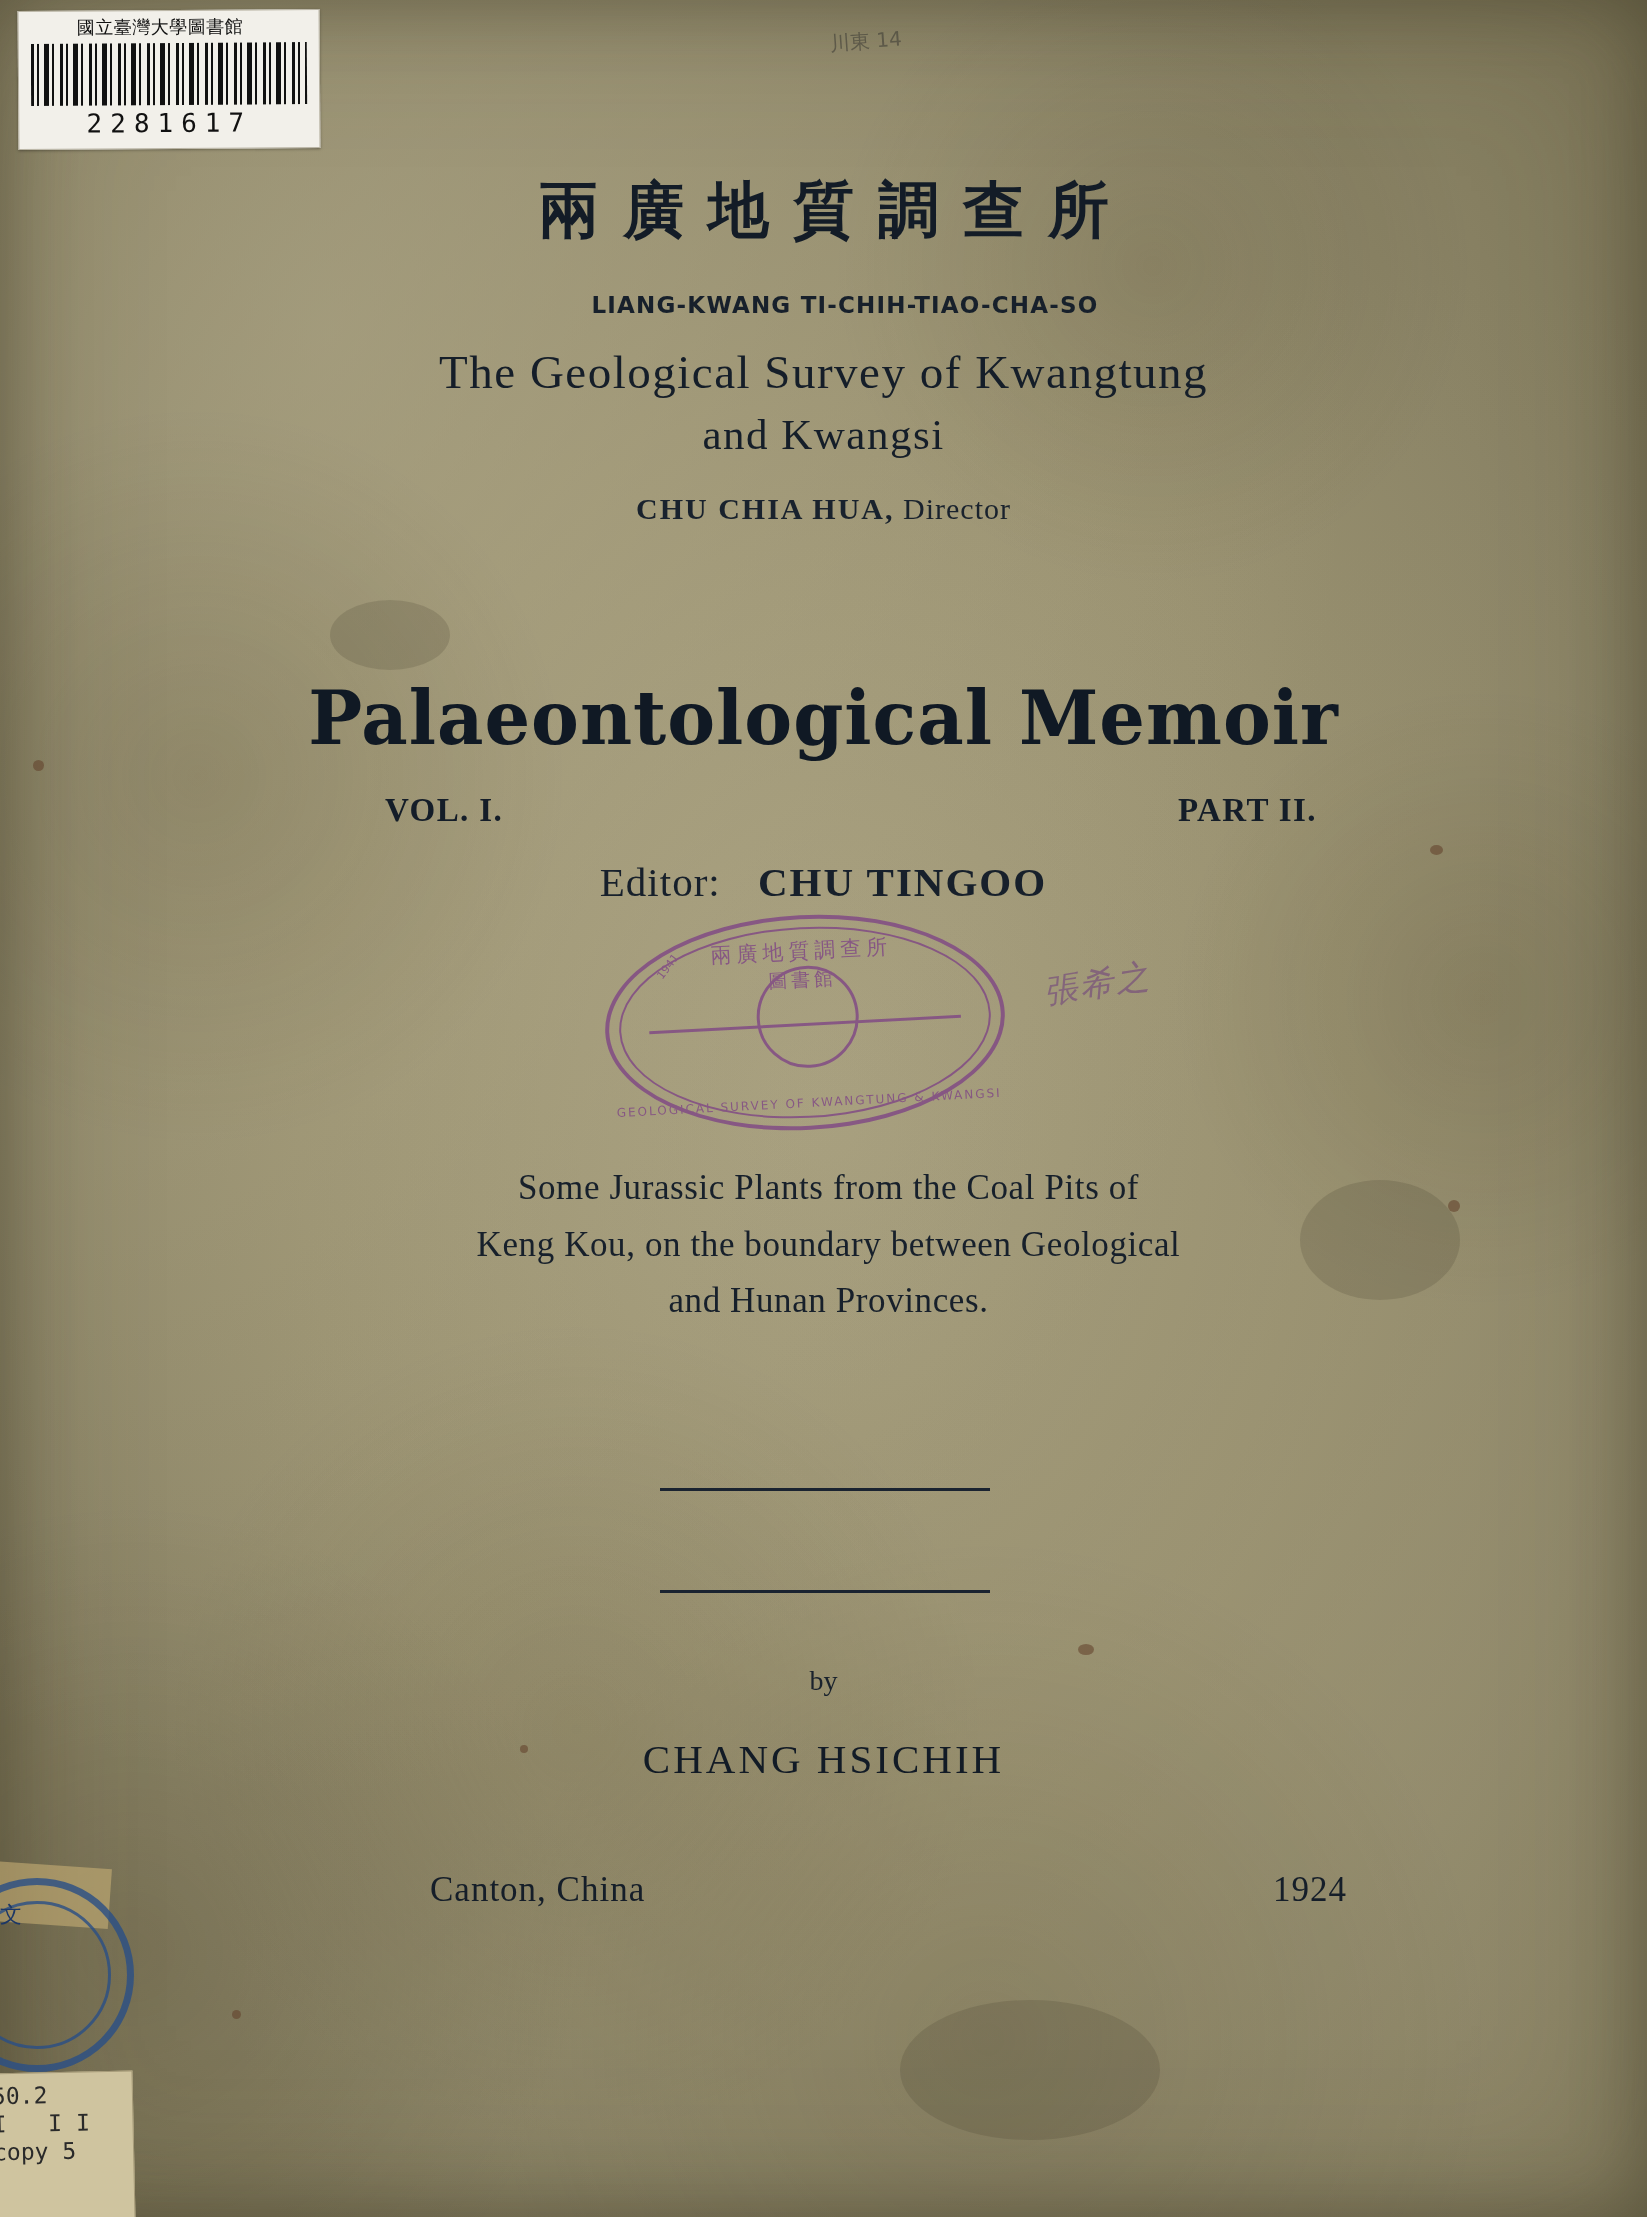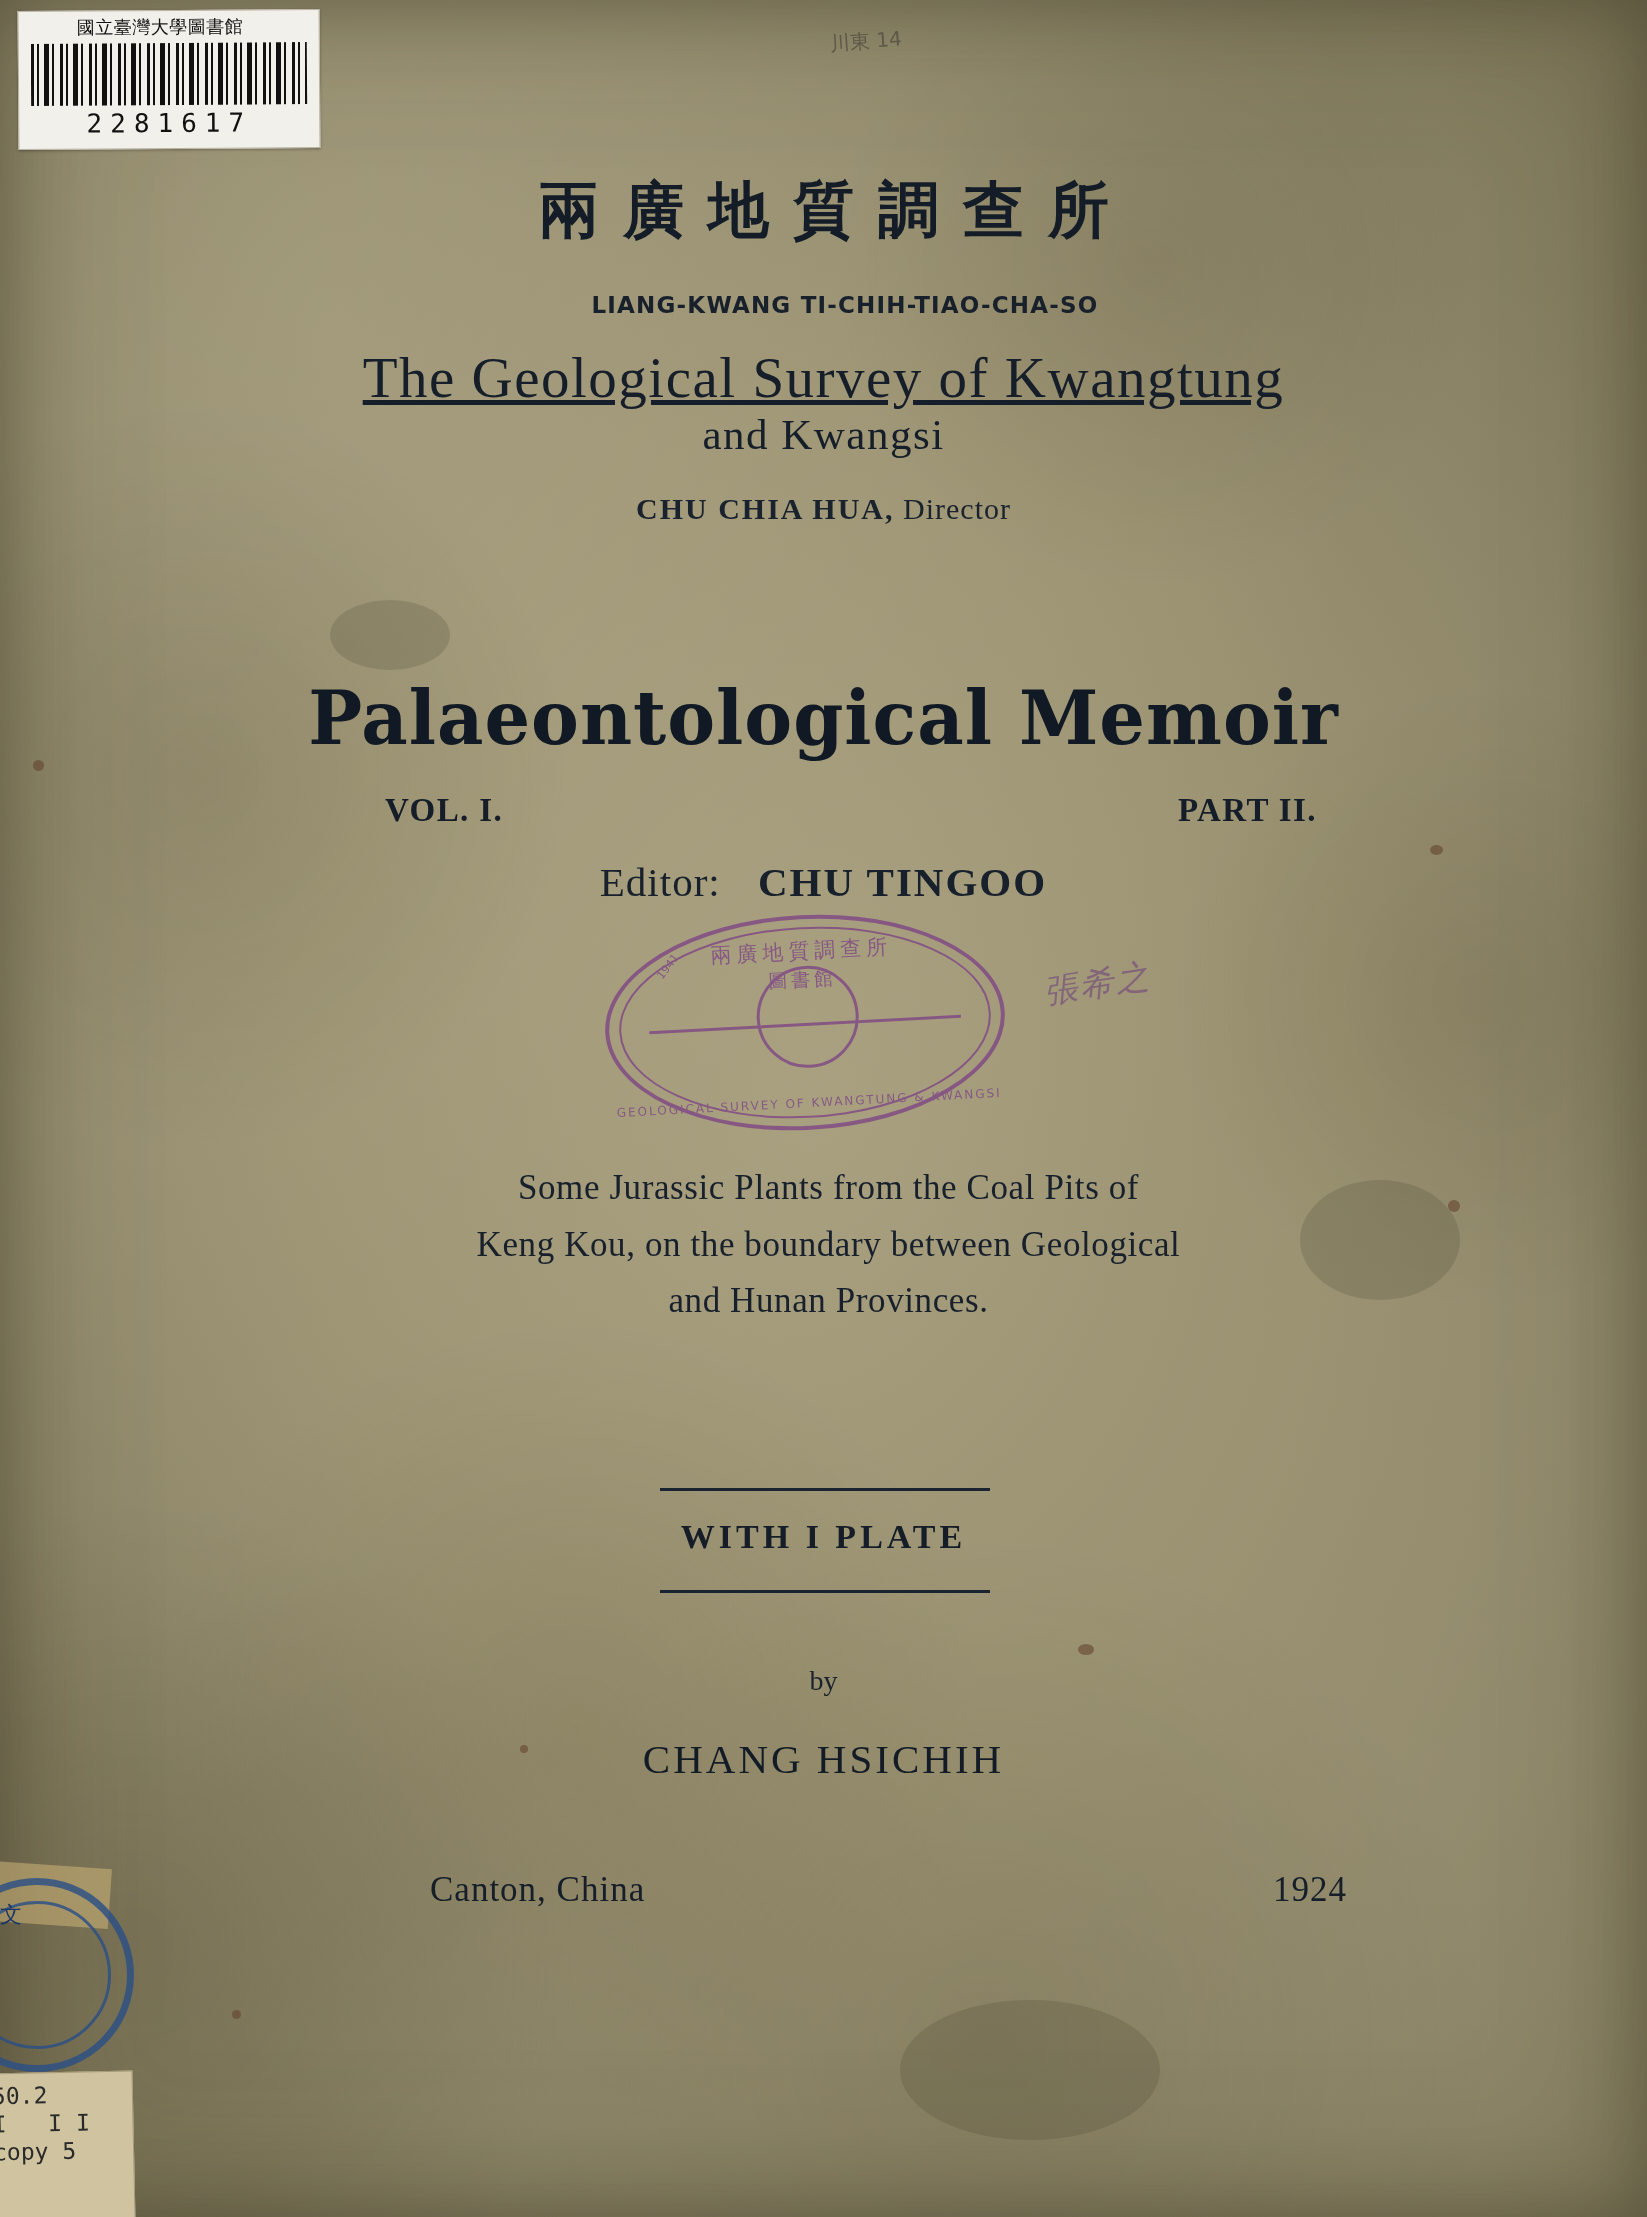--- a/index.html
+++ b/index.html
@@ -113,24 +113,23 @@
     font-size: 23px;
     font-weight: bold;
     letter-spacing: 1.2px;
     color: #17202b;
     padding-left: 43px;
   }
   .survey-line1 {
     position: absolute;
     left: 0; right: 0;
     top: 325px;
-    font-size: 57px;
+    font-size: 47px;
     letter-spacing: 1.5px;
     color: #151e29;
-    text-decoration: underline;
   }
   .survey-line2 {
     position: absolute;
     left: 0; right: 0;
     top: 390px;
     font-size: 43px;
     letter-spacing: 1.5px;
     color: #151e29;
   }
   .director {
@@ -472,21 +471,20 @@
     </div>
     <div id="signature">張希之</div>
 
     <div class="subtitle">
       <div>Some Jurassic Plants from the Coal Pits of</div>
       <div>Keng Kou, on the boundary between Geological</div>
       <div>and Hunan Provinces.</div>
     </div>
 
     <div class="rule top"></div>
-    <div class="with-plate center">WITH I PLATE</div>
     <div class="rule bottom"></div>
 
     <div class="by-word center">by</div>
     <div class="author center">CHANG HSICHIH</div>
 
     <div class="imprint">
       <span>Canton, China</span>
       <span>1924</span>
     </div>
   </div>

